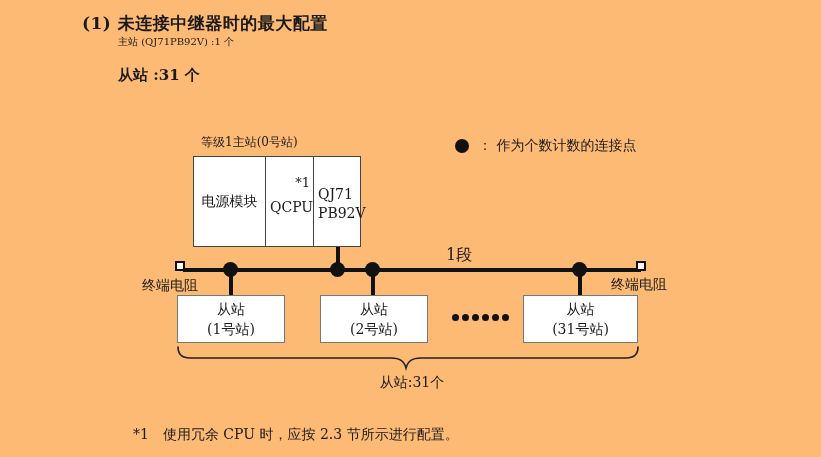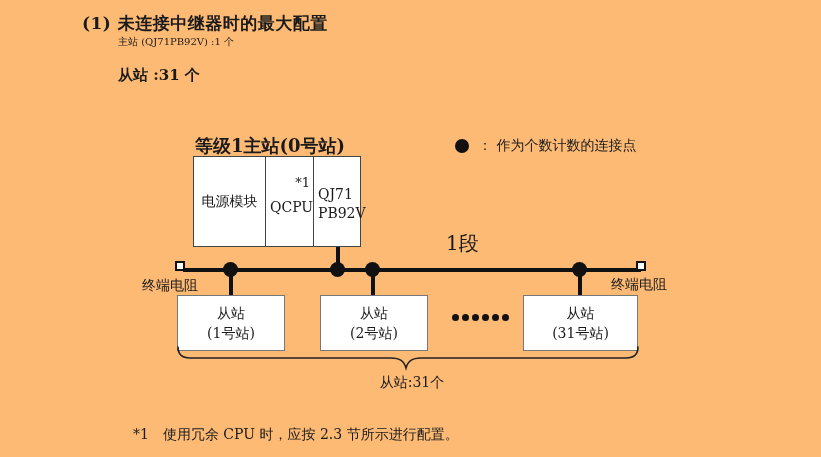--- a/index.html
+++ b/index.html
@@ -16,21 +16,21 @@
     overflow: hidden;
   }
   .abs { position: absolute; }
 
   
   .title { left: 82px; top: 12px; font-size: 17px; font-weight: bold; letter-spacing: 0.5px; }
   .hline2 { left: 118px; top: 35px; font-size: 10px; }
   .hline3 { left: 118px; top: 66px; font-size: 15px; font-weight: bold; }
 
   
-  .master-label { left: 195px; top: 134px; font-size: 18px; font-weight: bold; }
+  .master-label { left: 201px; top: 134px; font-size: 12px; }
   .master-box {
     left: 193px; top: 156px; width: 168px; height: 91px;
     border: 1px solid #444; display: flex; background: #fff;
   }
   .mcell { border-right: 1px solid #444; position: relative; font-size: 14px; }
   .mcell:last-child { border-right: none; }
   .mcell-psu { width: 72px; display: flex; align-items: center; justify-content: center; }
   .mcell-cpu { width: 48px; }
   .mcell-cpu .cpu-name { position: absolute; left: 4px; top: 42px; }
   .mcell-cpu .cpu-note { position: absolute; right: 3px; top: 18px; font-size: 13px; }
@@ -42,29 +42,29 @@
   .legend-dot { width: 14px; height: 14px; border-radius: 50%; background: #111; margin-right: 9px; }
 
   
   .bus-line { left: 183px; top: 268px; width: 458px; height: 4px; background: #111; }
   .term-sq { width: 10px; height: 10px; background: #fff; border: 2px solid #111; }
   .term-sq-left { left: 175px; top: 261px; }
   .term-sq-right { left: 636px; top: 261px; }
   .term-label { font-size: 14px; }
   .term-label-left { left: 142px; top: 277px; }
   .term-label-right { left: 611px; top: 276px; }
-  .segment-label { left: 446px; top: 230px; font-size: 20px; }
+  .segment-label { left: 446px; top: 245px; font-size: 16px; }
 
   
   .conn-dot { width: 15px; height: 15px; border-radius: 50%; background: #111; top: 262px; }
   .drop-line { width: 4px; background: #111; }
 
   
   .slave-box {
-    top: 295px; height: 56px; border: 1px solid #777; background: #fff;
+    top: 295px; height: 48px; border: 1px solid #777; background: #fff;
     display: flex; flex-direction: column; align-items: center; justify-content: center;
     font-size: 14px; line-height: 20px; text-align: center;
   }
   .slave-1 { left: 177px; width: 108px; }
   .slave-2 { left: 320px; width: 108px; }
   .slave-31 { left: 523px; width: 115px; }
 
   
   .ellipsis { left: 452px; top: 314px; display: flex; gap: 3px; }
   .ellipsis .edot { width: 7px; height: 7px; border-radius: 50%; background: #111; }

